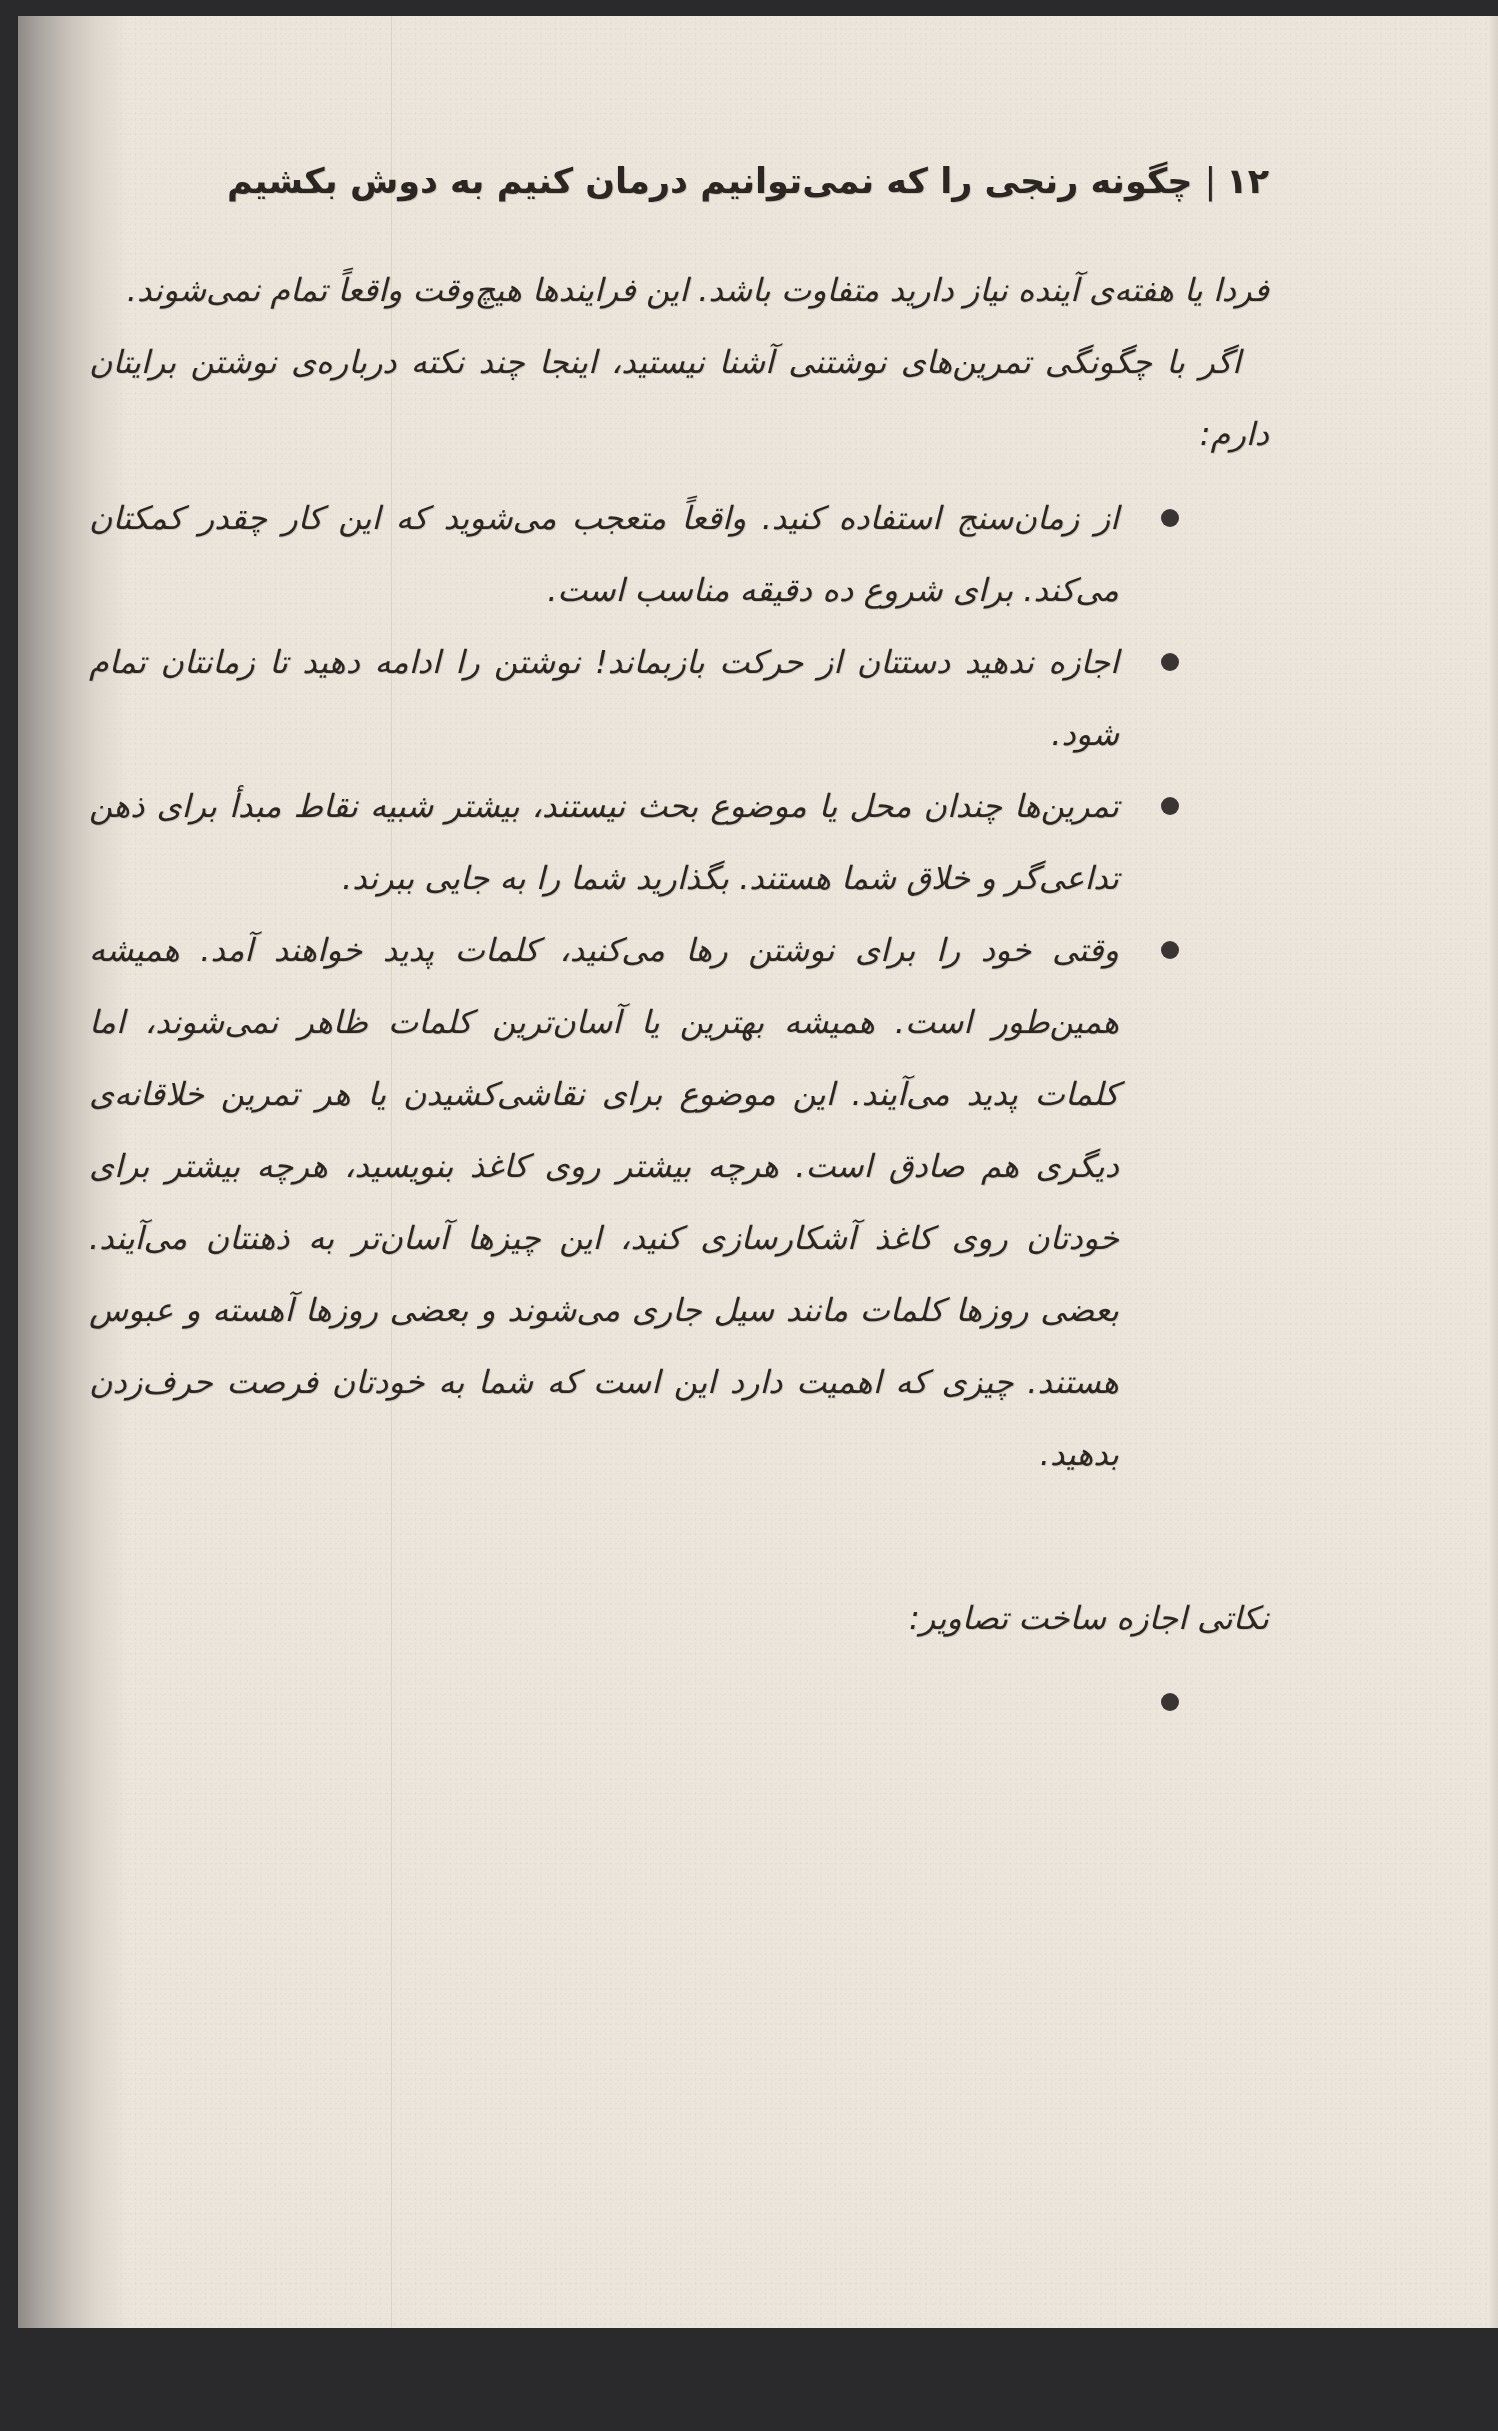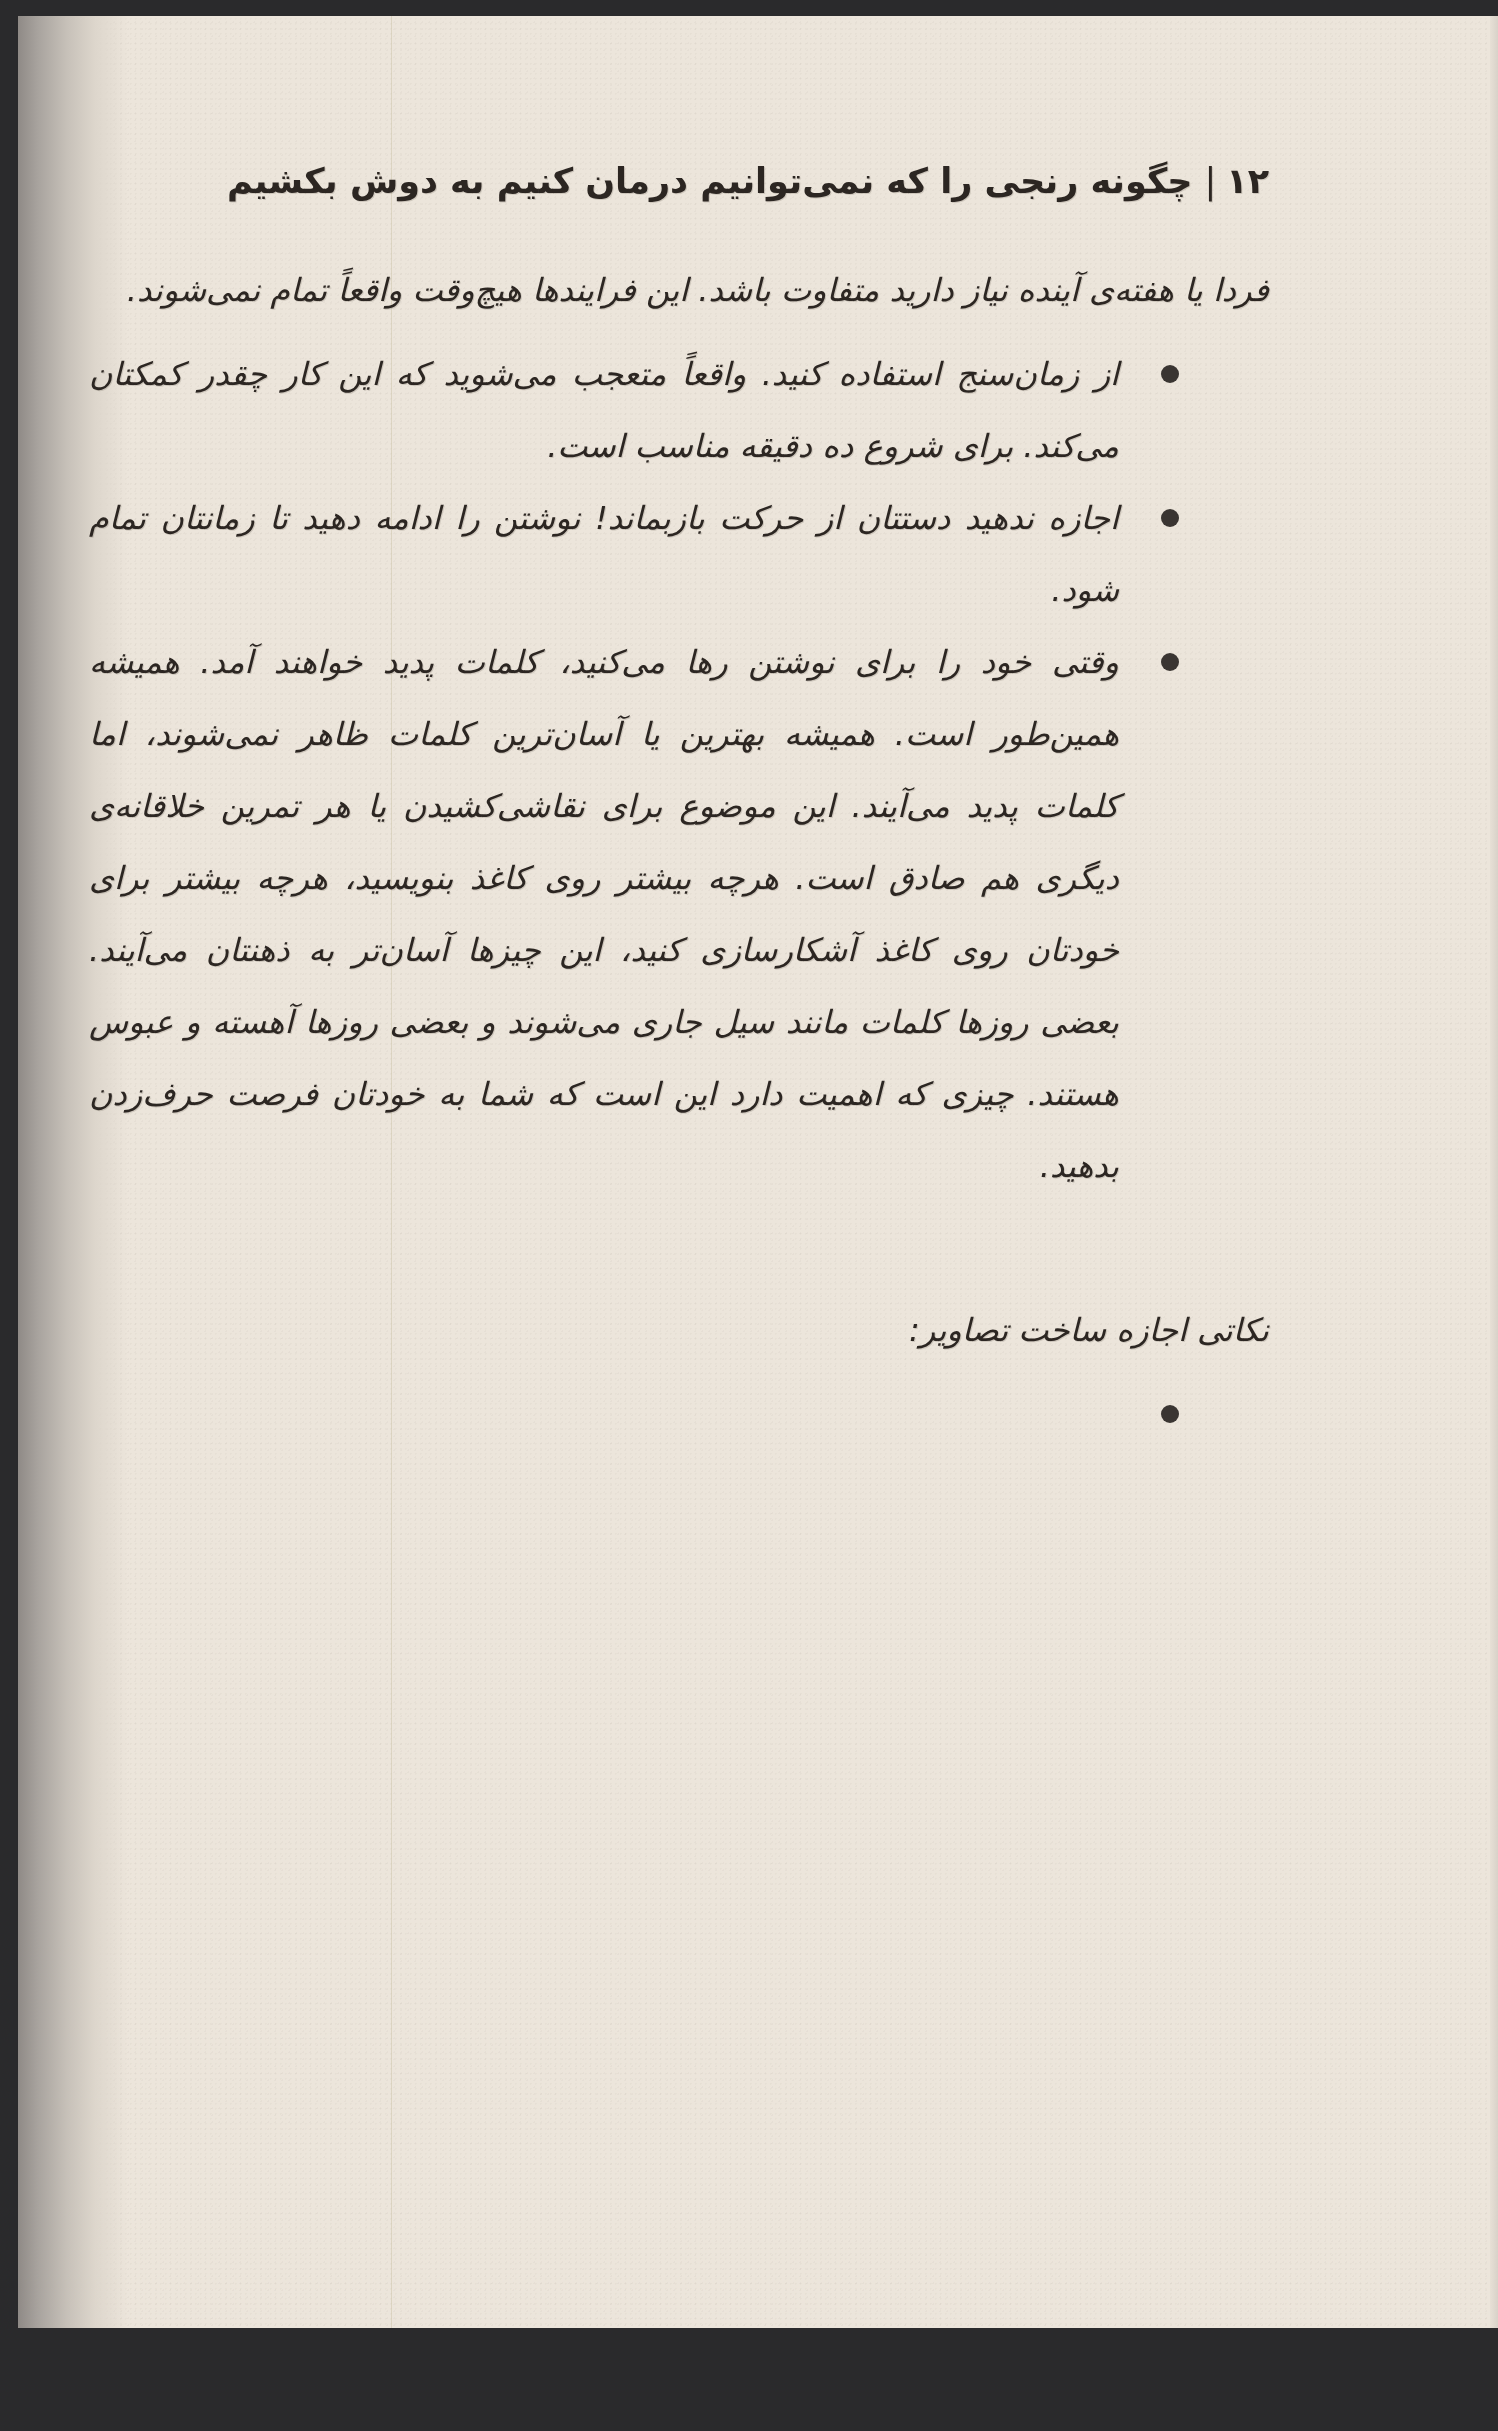--- a/index.html
+++ b/index.html
@@ -118,24 +118,26 @@
     <div class="fold-line"></div>
     <div class="right-edge"></div>
 
     <div class="text-block">
       <div class="running-head">
         <span class="pnum">۱۲</span><span class="bar">|</span><span>چگونه رنجی را که نمی‌توانیم درمان کنیم به دوش بکشیم</span>
       </div>
 
       <div class="body">
         <p class="para">فردا یا هفته‌ی آینده نیاز دارید متفاوت باشد. این فرایندها هیچ‌وقت واقعاً تمام نمی‌شوند.</p>
+        <p class="para indent">اگر با چگونگی تمرین‌های نوشتنی آشنا نیستید، اینجا چند نکته درباره‌ی نوشتن برایتان دارم:</p>
 
         <ul class="bullets">
           <li><span class="dot"></span><span>از زمان‌سنج استفاده کنید. واقعاً متعجب می‌شوید که این کار چقدر کمکتان می‌کند. برای شروع ده دقیقه مناسب است.</span></li>
           <li><span class="dot"></span><span>اجازه ندهید دستتان از حرکت بازبماند! نوشتن را ادامه دهید تا زمانتان تمام شود.</span></li>
+          <li><span class="dot"></span><span>تمرین‌ها چندان محل یا موضوع بحث نیستند، بیشتر شبیه نقاط مبدأ برای ذهن تداعی‌گر و خلاق شما هستند. بگذارید شما را به جایی ببرند.</span></li>
           <li><span class="dot"></span><span>وقتی خود را برای نوشتن رها می‌کنید، کلمات پدید خواهند آمد. همیشه همین‌طور است. همیشه بهترین یا آسان‌ترین کلمات ظاهر نمی‌شوند، اما کلمات پدید می‌آیند. این موضوع برای نقاشی‌کشیدن یا هر تمرین خلاقانه‌ی دیگری هم صادق است. هرچه بیشتر روی کاغذ بنویسید، هرچه بیشتر برای خودتان روی کاغذ آشکارسازی کنید، این چیزها آسان‌تر به ذهنتان می‌آیند. بعضی روزها کلمات مانند سیل جاری می‌شوند و بعضی روزها آهسته و عبوس هستند. چیزی که اهمیت دارد این است که شما به خودتان فرصت حرف‌زدن بدهید.</span></li>
         </ul>
 
         <p class="para section-title">نکاتی اجازه ساخت تصاویر:</p>
 
         <ul class="bullets">
           <li><span class="dot"></span></li>
         </ul>
       </div>
     </div>

